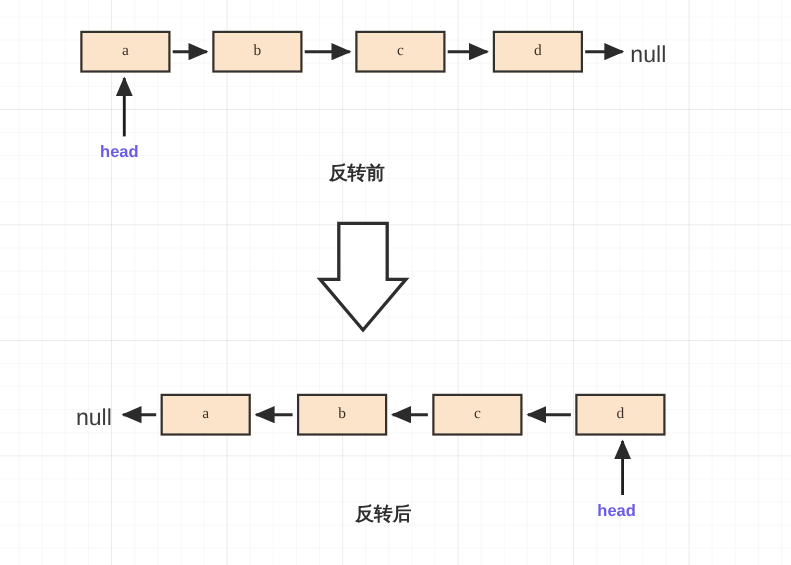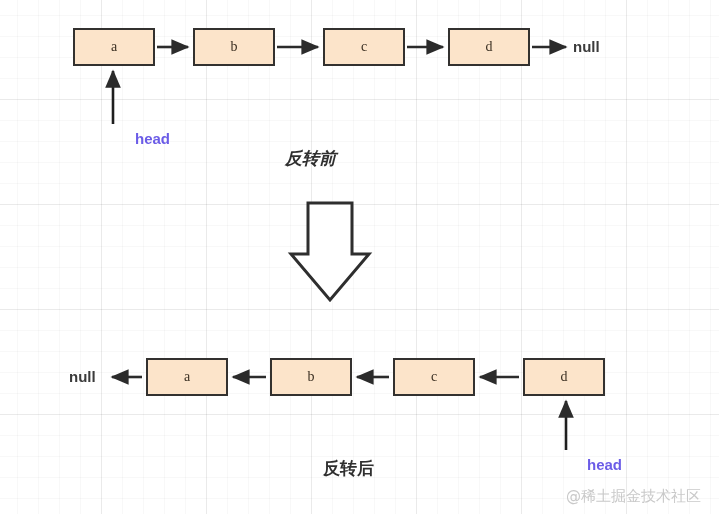--- a/index.html
+++ b/index.html
@@ -49,37 +49,36 @@
     align-items: center;
     justify-content: center;
     font-size: 14px;
     color: #3a2f22;
     font-family: "Liberation Serif", "DejaVu Serif", serif;
     line-height: 1;
   }
 
   .null-label {
     position: absolute;
-    font-size: 15px;
-    font-weight: bold;
+    font-size: 21px;
+    font-weight: normal;
     color: #3b3b3b;
     font-family: "Liberation Sans", "DejaVu Sans", sans-serif;
     white-space: nowrap;
     line-height: 1;
   }
 
   .head-label {
     position: absolute;
     font-size: 15px;
     font-weight: bold;
     color: #6b5ce7;
     font-family: "Liberation Sans", "DejaVu Sans", sans-serif;
     white-space: nowrap;
     line-height: 1;
-    margin-left: 44px;
   }
 
   .caption-label {
     position: absolute;
     font-size: 17px;
     font-weight: bold;
     color: #2f2f2f;
     font-family: "DejaVu Sans", "Liberation Sans", sans-serif;
     white-space: nowrap;
     line-height: 1;
@@ -155,36 +154,35 @@
     <span>c</span>
   </div>
   <div class="node-box" style="left:448px; top:28px; width:82px; height:38px;">
     <span>d</span>
   </div>
 
   <div class="null-label" style="left:573px; top:39px;">null</div>
 
   <div class="head-label" style="left:91px; top:131px;">head</div>
 
-  <div class="caption-label" style="left:285px; top:150px;font-style:italic;">反转前</div>
+  <div class="caption-label" style="left:299px; top:150px;">反转前</div>
 
   <div class="null-label" style="left:69px; top:369px;">null</div>
 
   <div class="node-box" style="left:146px; top:358px; width:82px; height:38px;">
     <span>a</span>
   </div>
   <div class="node-box" style="left:270px; top:358px; width:82px; height:38px;">
     <span>b</span>
   </div>
   <div class="node-box" style="left:393px; top:358px; width:82px; height:38px;">
     <span>c</span>
   </div>
   <div class="node-box" style="left:523px; top:358px; width:82px; height:38px;">
     <span>d</span>
   </div>
 
   <div class="head-label" style="left:543px; top:457px;">head</div>
 
   <div class="caption-label" style="left:300px; top:460px;margin-left:23px;">反转后</div>
 
-  <div class="watermark" style="left:566px; top:489px;">@稀土掘金技术社区</div>
 
 </div>
 
 </body></html>

